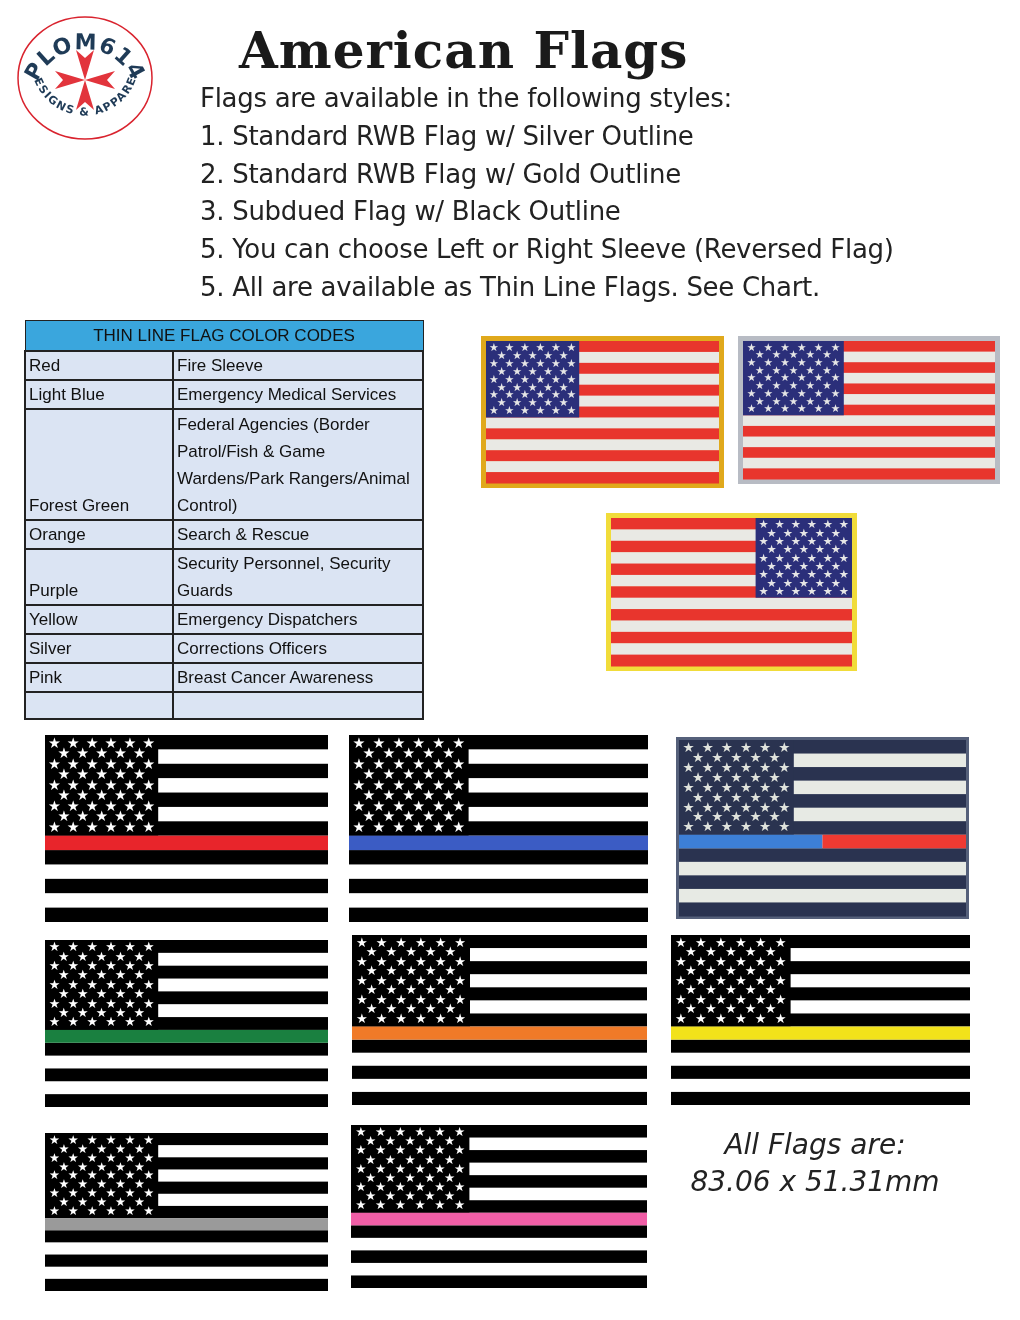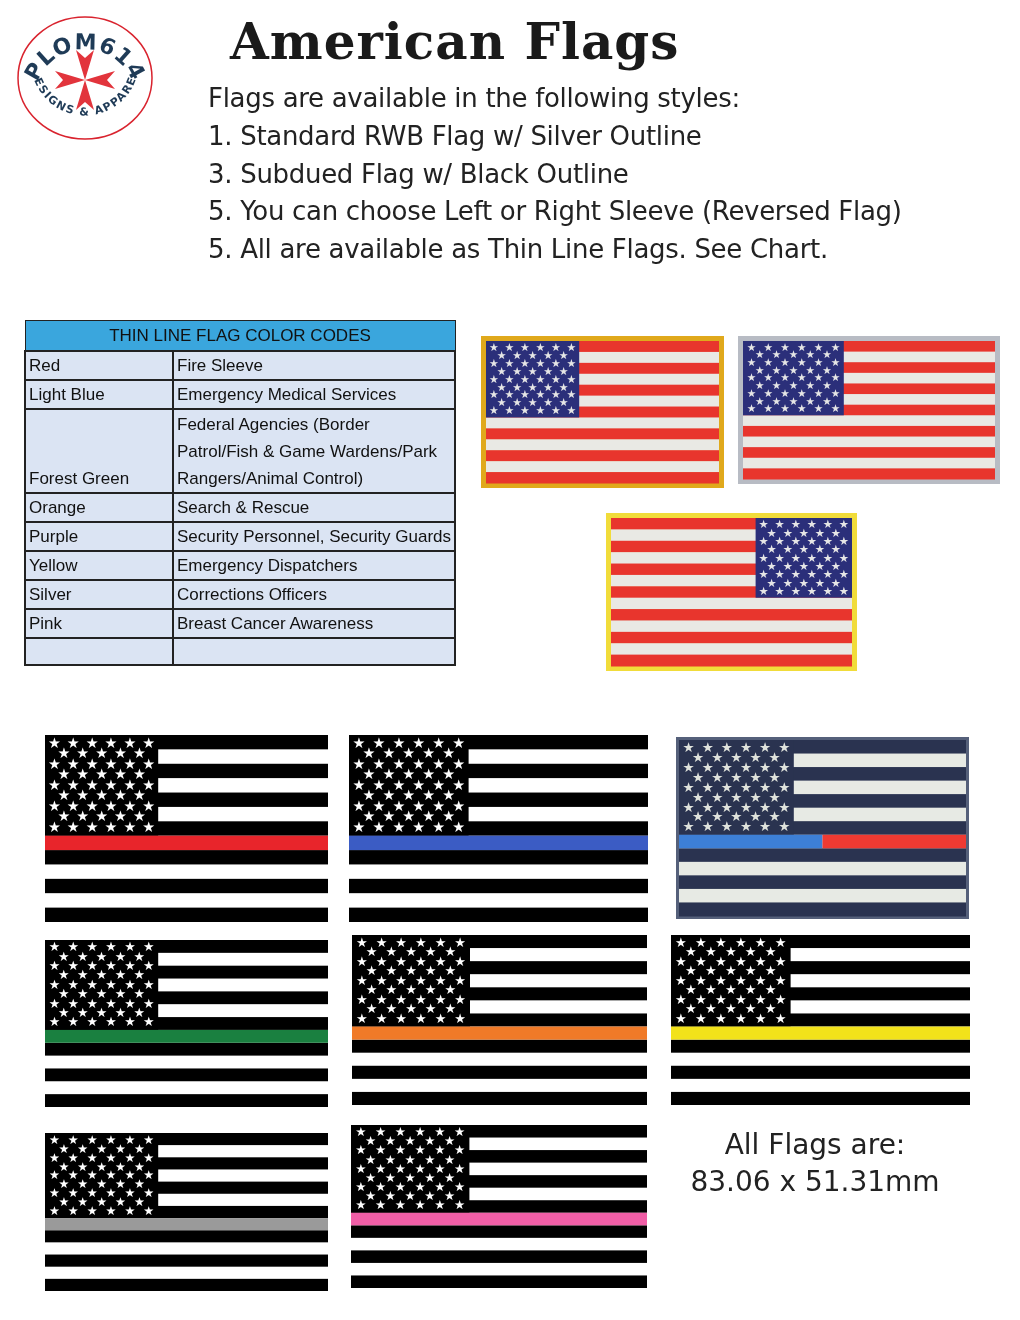--- a/index.html
+++ b/index.html
@@ -1,27 +1,27 @@
 <!DOCTYPE html>
 <html><head>
 <meta charset="utf-8">
 <style>
   html,body{margin:0;padding:0;background:#fff;}
   body{width:1020px;height:1320px;position:relative;overflow:hidden;font-family:"Liberation Sans",sans-serif;color:#222;}
   .logo{position:absolute;left:15px;top:14px;width:140px;height:128px;}
-  .title{position:absolute;left:228px;top:8px;font-family:"DejaVu Serif",serif;font-weight:bold;font-size:50px;letter-spacing:1px;color:#1a1a1a;margin:2px;line-height:64px;}
-  .styles{position:absolute;left:208px;top:80px;font-family:"DejaVu Sans",sans-serif;font-size:26px;line-height:37.8px;color:#222;letter-spacing:-0.3px;}
+  .title{position:absolute;left:228px;top:8px;font-family:"DejaVu Serif",serif;font-weight:bold;font-size:50px;letter-spacing:1px;color:#1a1a1a;margin:11px;line-height:64px;}
+  .styles{position:absolute;left:200px;top:80px;font-family:"DejaVu Sans",sans-serif;font-size:26px;line-height:37.8px;color:#222;letter-spacing:-0.3px;}
   .styles div{white-space:nowrap;}
-  table.codes{position:absolute;left:24px;top:320px;width:432px;border-collapse:collapse;font-size:17px;}
+  table.codes{position:absolute;left:24px;top:320px;width:400px;border-collapse:collapse;font-size:17px;}
   table.codes th{background:#3aa6dd;color:#111;font-weight:normal;height:27px;font-size:17px;border:1px solid #222;border-bottom:2px solid #222;}
   table.codes td{background:#dbe4f3;border:2px solid #222;padding:0 3px;height:25px;vertical-align:bottom;line-height:27px;color:#111;}
   table.codes td.c1{width:140px;}
   .patch{position:absolute;}
   .tflag{position:absolute;}
-  .dims{position:absolute;left:670px;top:1126px;width:290px;text-align:center;font-family:"DejaVu Sans",sans-serif;font-size:28px;line-height:37px;color:#222;}
+  .dims{position:absolute;left:670px;top:1126px;width:290px;text-align:center;font-family:"DejaVu Sans",sans-serif;font-size:28px;line-height:37px;color:#222;font-style:italic;}
 </style>
 </head>
 <body>
 
 <svg class="logo" viewBox="0 0 140 128">
   <ellipse cx="70" cy="64" rx="67" ry="61" fill="#fff" stroke="#d9232e" stroke-width="1.5"></ellipse>
   <defs>
     <path id="arcTop" d="M22,70 A50,48 0 0 1 118,70"></path>
     <path id="arcBot" d="M18,62 A54,54 0 0 0 122,62"></path>
   </defs>
@@ -37,20 +37,21 @@
     <polygon points="0,0 -30,-9 -22,0 -30,9"></polygon>
     <polygon points="0,0 30,-9 22,0 30,9"></polygon>
   </g>
 </svg>
 
 <h1 class="title">American Flags</h1>
 
 <div class="styles">
   <div>Flags are available in the following styles:</div>
   <div>1.  Standard RWB Flag w/ Silver Outline</div>
+  <div>2. Standard RWB Flag w/ Gold Outline</div>
   <div>3. Subdued Flag w/ Black Outline</div>
   <div>5. You can choose Left or Right Sleeve (Reversed Flag)</div>
   <div>5. All are available as Thin Line Flags. See Chart.</div>
 </div>
 
 <table class="codes">
   <thead>
       <tr>
         <th colspan="2">THIN LINE FLAG COLOR CODES</th>
       </tr>

